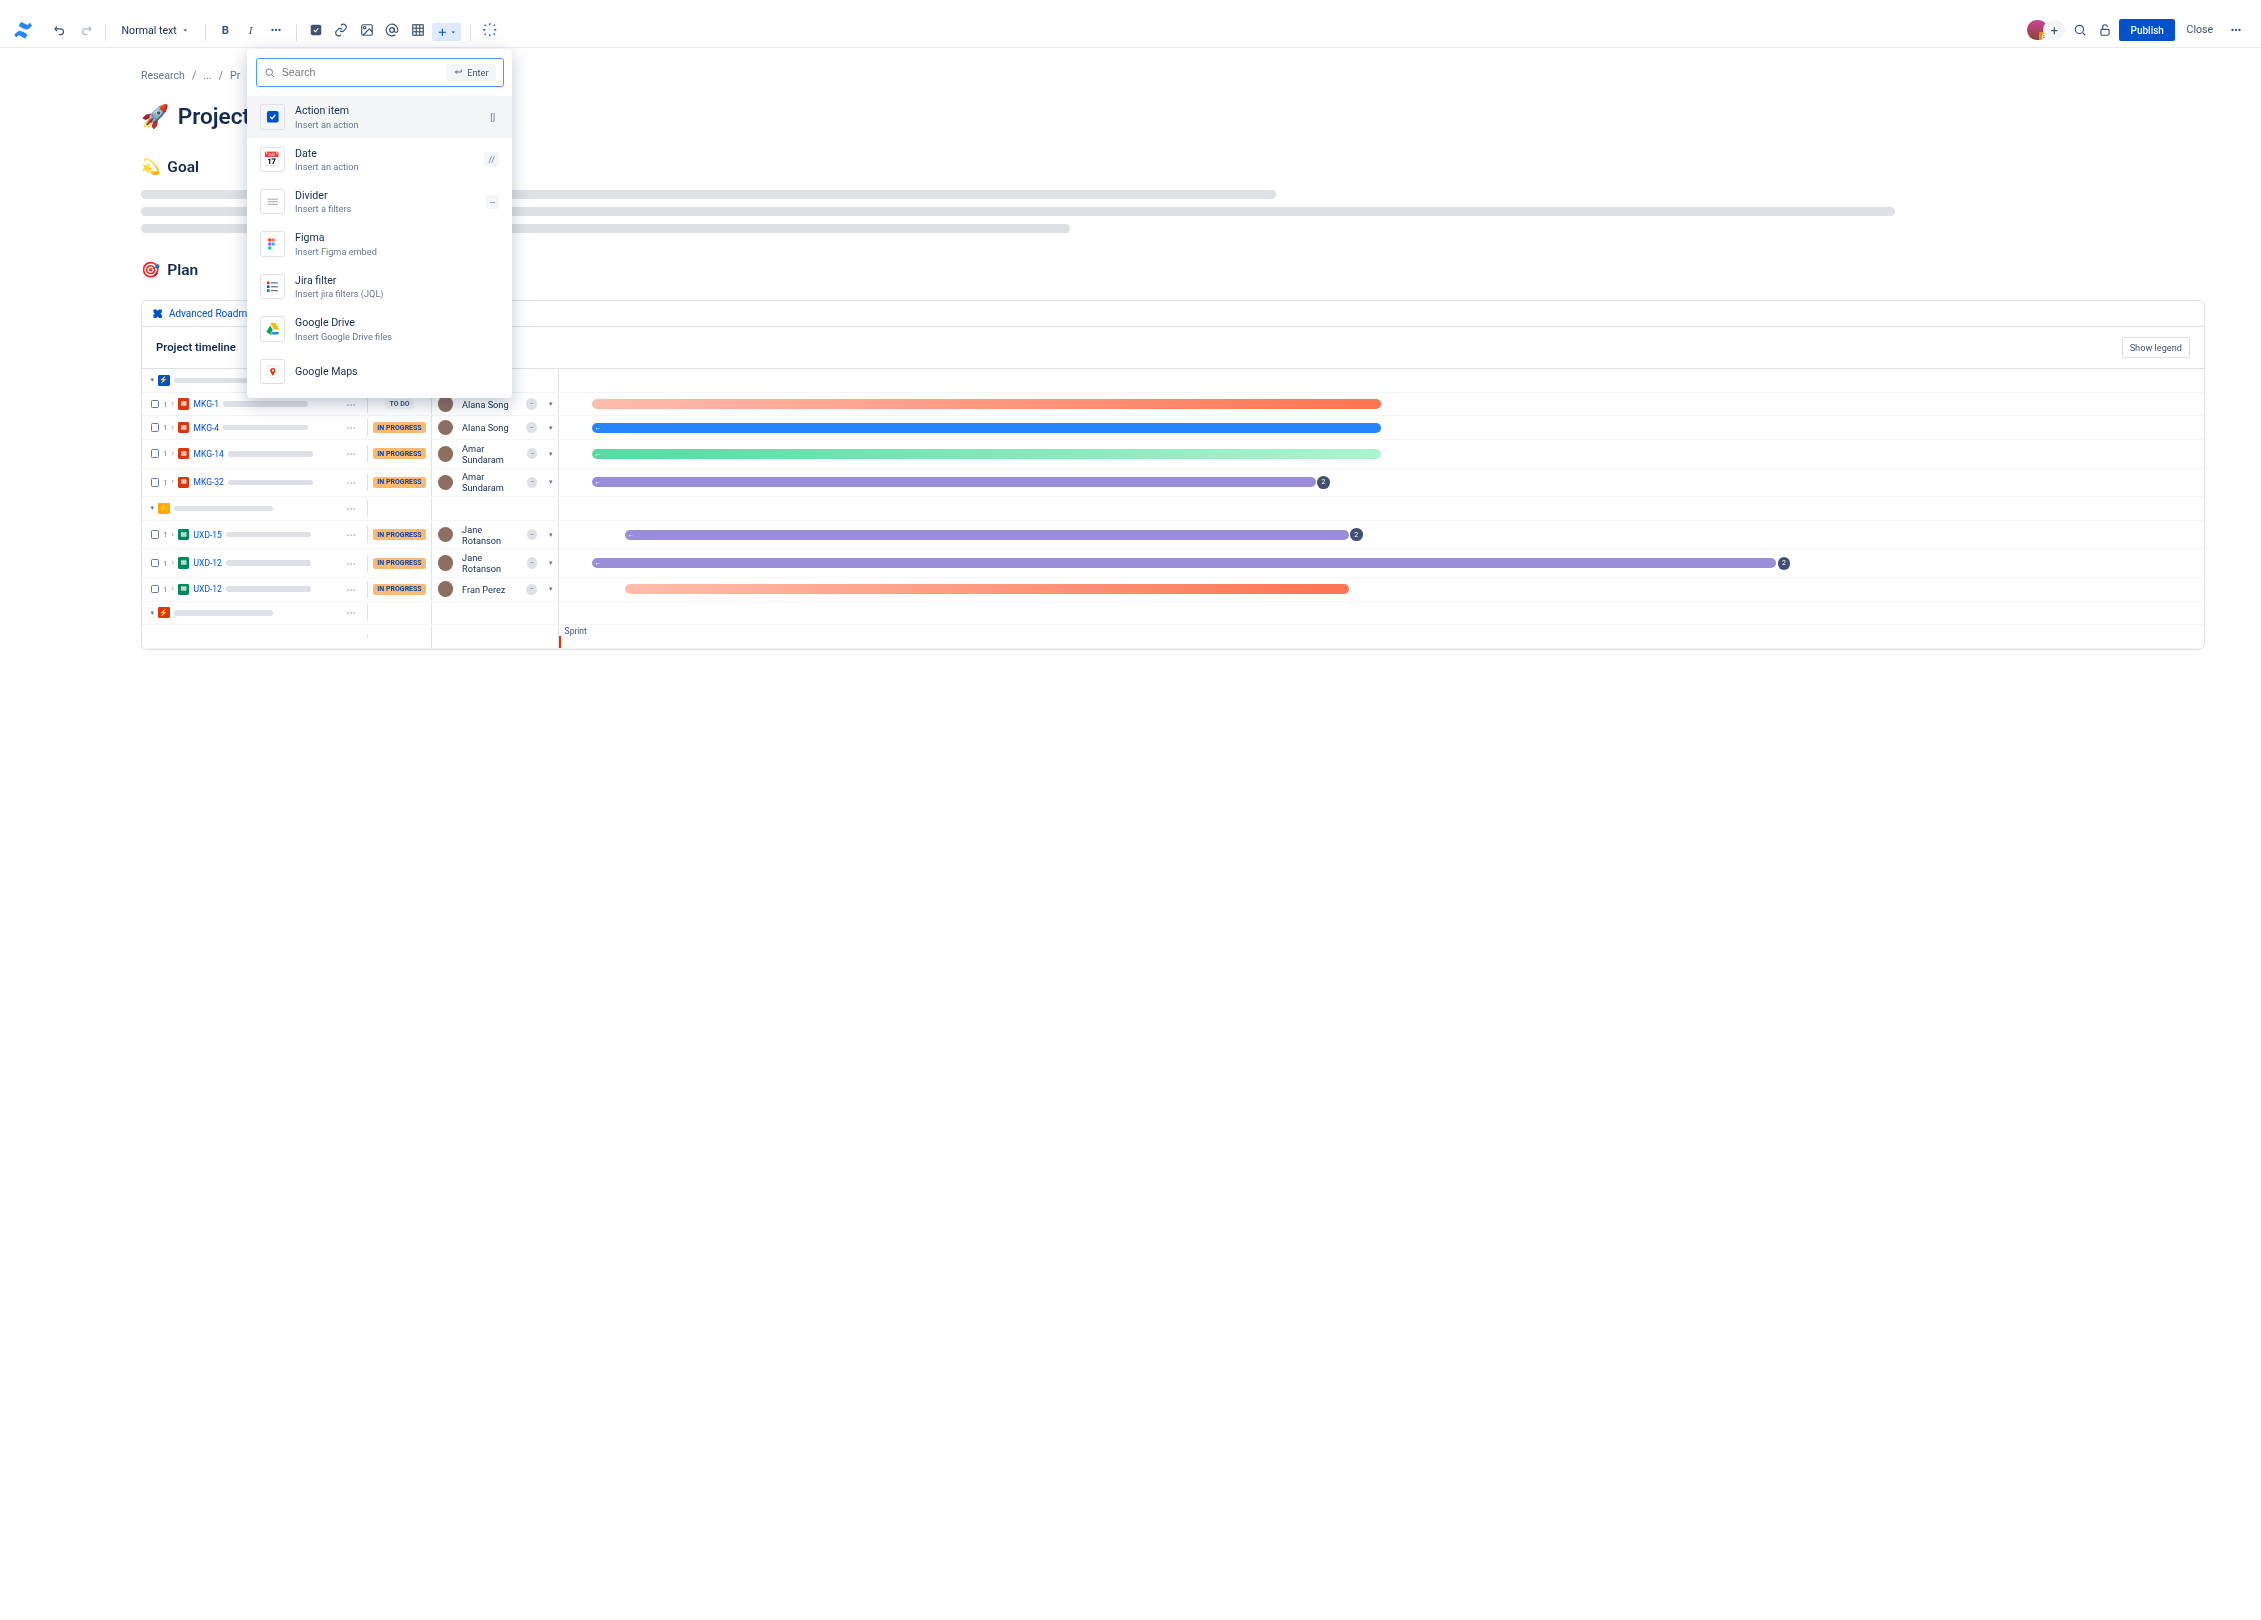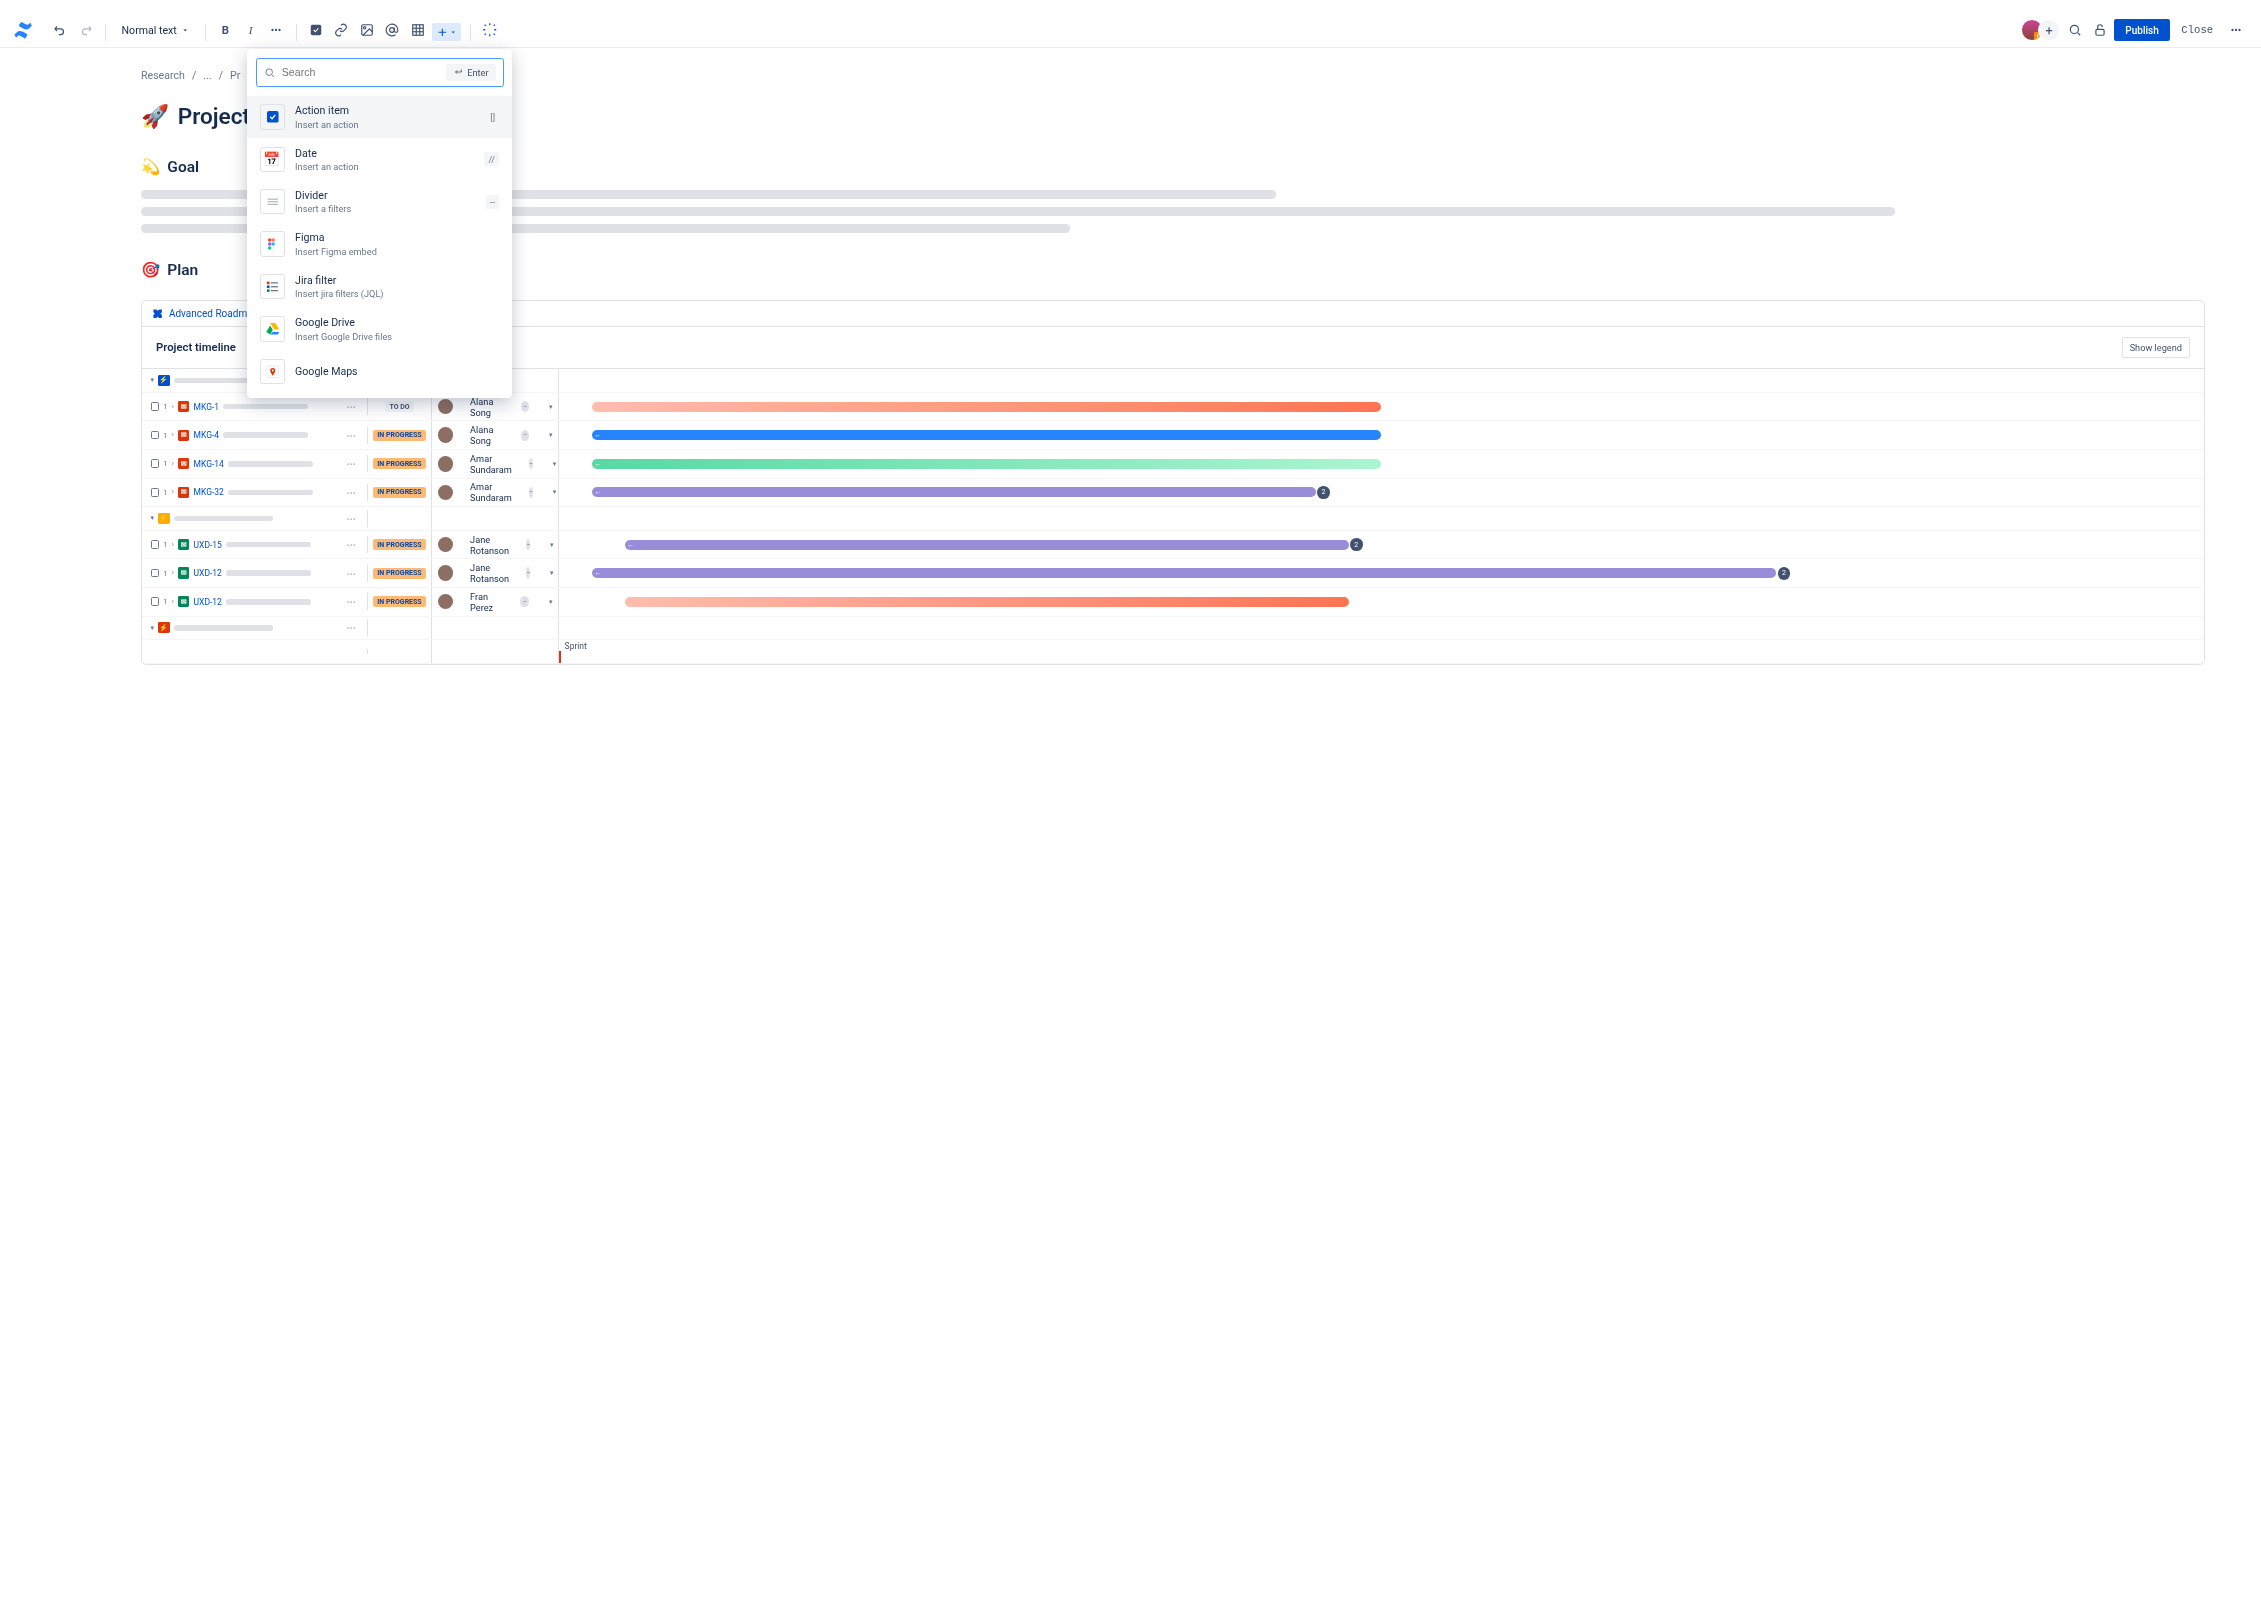--- a/index.html
+++ b/index.html
@@ -10,21 +10,21 @@
 .tb-btn { width: 22.6px; height: 22.6px; display: flex; align-items: center; justify-content: center; border-radius: 2.1px; color: #42526E; cursor: pointer; }
 .logo { color: #0052CC; margin-right: 14px; }
 .style-select { display: flex; align-items: center; gap: 4.2px; padding: 4.2px 7px; border-radius: 2.1px; cursor: pointer; color: #172B4D; font-size: 10.6px; }
 .insert-btn { display: flex; align-items: center; background: #DEEBFF; border-radius: 2.1px; padding: 2.8px 4.2px; color: #0052CC; }
 .spacer { flex: 1; }
 .avatar-stack { display: flex; align-items: center; }
 .avatar { width: 22.6px; height: 22.6px; border-radius: 50%; background: #8D6E63; border: 1.4px solid #fff; margin-left: -5.6px; position: relative; overflow: hidden; }
 .avatar-badge { position: absolute; bottom: -1.4px; right: -1.4px; width: 10px; height: 10px; background: #FF8B00; color: #fff; font-size: 6.4px; border-radius: 1.4px; display: flex; align-items: center; justify-content: center; font-weight: bold; }
 .add-av { background: #F4F5F7; color: #42526E; display: flex; align-items: center; justify-content: center; font-size: 12.7px; }
 .publish-btn { background: #0052CC; color: #fff; padding: 5.6px 11.3px; border-radius: 2.1px; font-weight: 500; cursor: pointer; }
-.close-btn { padding: 5.6px 8.5px; color: #42526E; cursor: pointer; font-size: 10.6px; font-family: Liberation Mono, monospace; }
+.close-btn { padding: 5.6px 8.5px; color: #42526E; cursor: pointer; font-size: 10.6px; }
 
 .content { padding: 21px 56px 0 141px; position: relative; height: calc(100vh - 40px); overflow: hidden; }
 .breadcrumbs { display: flex; align-items: center; gap: 7px; color: #6B778C; font-size: 10.6px; margin-bottom: 21px; }
 .breadcrumbs .sep2 { color: #6B778C; }
 .page-title { display: flex; align-items: center; gap: 8.5px; font-size: 22.6px; font-weight: 600; color: #172B4D; margin-bottom: 28px; }
 .section-title { display: flex; align-items: center; gap: 7px; font-size: 15.5px; font-weight: 600; margin-bottom: 14px; }
 .placeholder-line { height: 8.5px; background: #DFE1E6; border-radius: 4.2px; margin-bottom: 8.5px; }
 
 .roadmap-card { border: 0.7px solid #DFE1E6; border-radius: 5.6px; margin-top: 21px; overflow: hidden; }
 .roadmap-header { display: flex; align-items: center; gap: 5.6px; padding: 7px 10px; color: #0052CC; font-size: 10px; border-bottom: 0.7px solid #DFE1E6; }
@@ -35,21 +35,21 @@
 .timeline-header { display: flex; border-bottom: 0.7px solid #DFE1E6; font-size: 7.8px; color: #6B778C; }
 .scope-col { width: 226px; padding: 7px 11.3px; border-right: 0.7px solid #DFE1E6; text-transform: uppercase; letter-spacing: 0.4px; }
 .status-col { width: 64px; border-right: 0.7px solid #DFE1E6; }
 .assignee-col { width: 127px; border-right: 0.7px solid #DFE1E6; }
 .months { flex: 1; display: flex; }
 .month { flex: 1; padding: 7px 5.6px; border-left: 0.7px solid #F4F5F7; }
 
 .tl-row { display: flex; align-items: center; border-bottom: 0.7px solid #F4F5F7; min-height: 22.6px; font-size: 9.2px; }
 .tl-scope { width: 226px; display: flex; align-items: center; gap: 4.2px; padding: 2.8px 8.5px; border-right: 0.7px solid #DFE1E6; }
 .tl-status { width: 64px; display: flex; align-items: center; justify-content: center; border-right: 0.7px solid #DFE1E6; align-self: stretch; }
-.tl-assignee { width: 127px; display: flex; align-items: center; gap: 17px; padding: 2.8px 5.6px; border-right: 0.7px solid #DFE1E6; align-self: stretch; }
+.tl-assignee { width: 127px; display: flex; align-items: center; gap: 9px; padding: 2.8px 5.6px; border-right: 0.7px solid #DFE1E6; align-self: stretch; }
 .tl-bars { flex: 1; position: relative; height: 22.6px; }
 .lozenge { font-size: 7px; font-weight: 700; padding: 1.4px 4.2px; border-radius: 2.1px; text-transform: uppercase; }
 .lz-todo { background: #F4F5F7; color: #42526E; }
 .lz-prog { background: #fdba74; color: #0747A6; }
 .mini-av { width: 15.5px; height: 15.5px; border-radius: 50%; background: #8D6E63; flex-shrink: 0; }
 .badge-sq { width: 11.3px; height: 11.3px; border-radius: 1.4px; display: flex; align-items: center; justify-content: center; font-size: 7px; color: #fff; font-weight: bold; }
 .badge-red { background: #DE350B; }
 .badge-green { background: #00875A; }
 .key { color: #0052CC; font-size: 8.5px; }
 .gray-pl { height: 5.6px; background: #DFE1E6; border-radius: 2.8px; }

